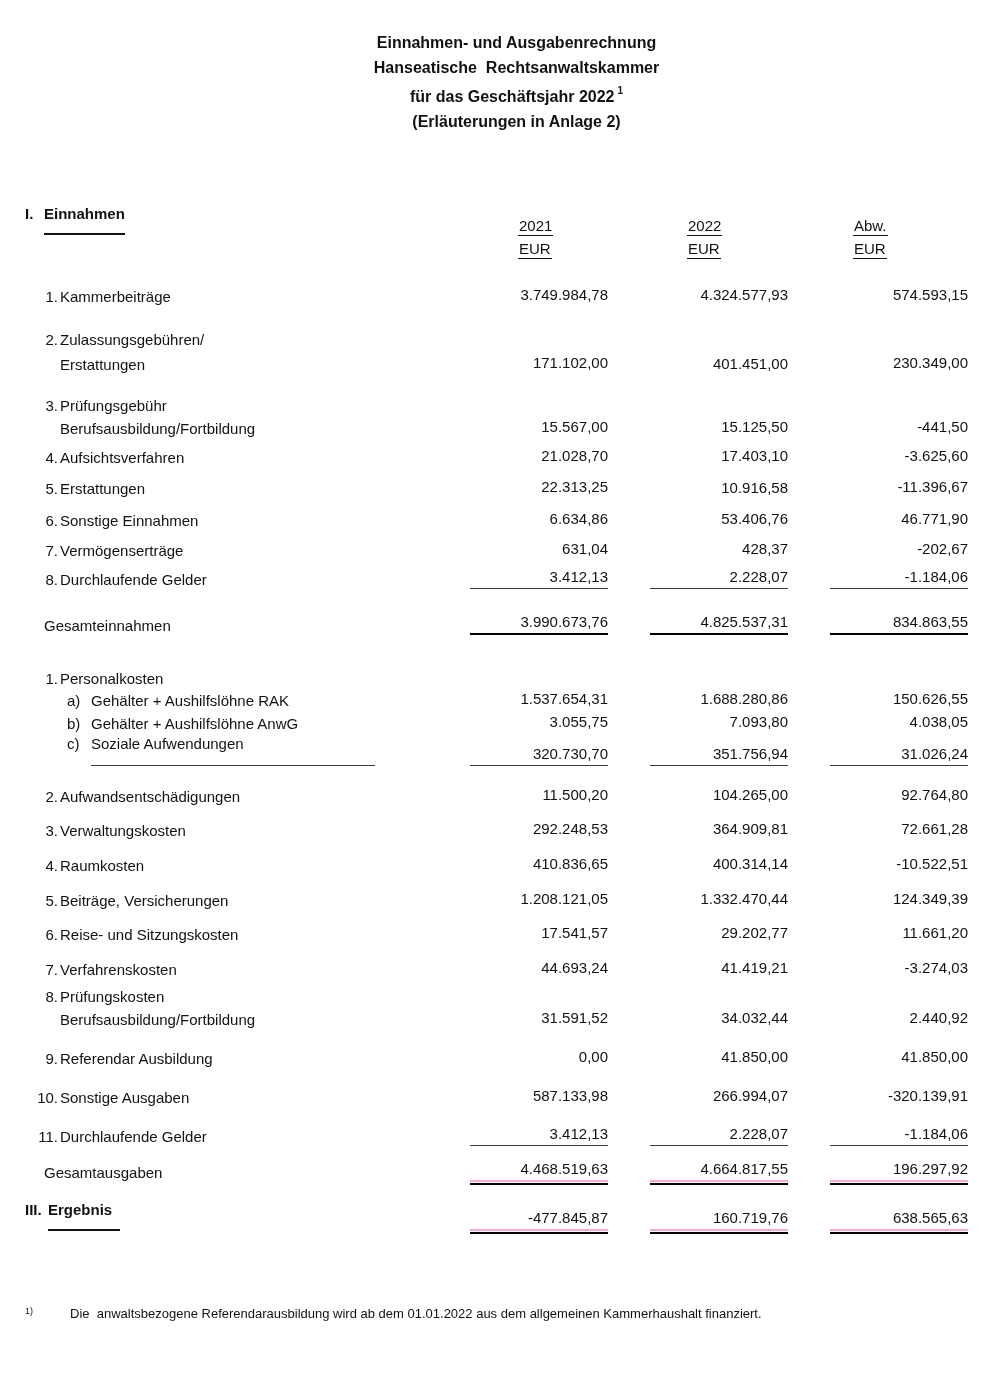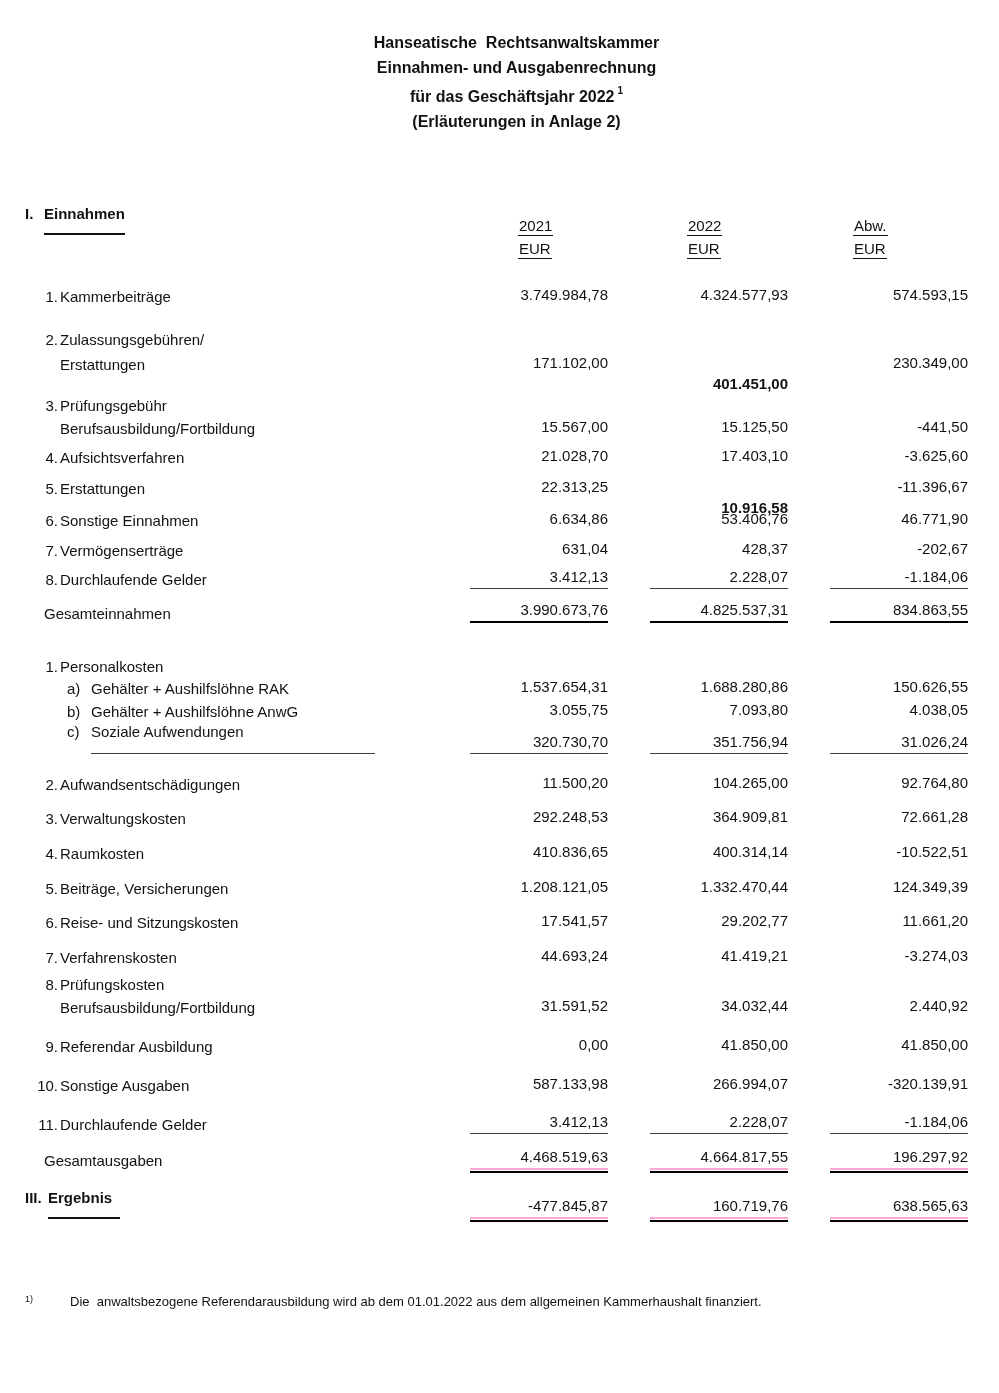--- a/index.html
+++ b/index.html
@@ -30,21 +30,21 @@
   #r-0-1 .lbl2 { margin-top:6px; }
 
   .v { flex:0 0 180px; text-align:right; }
   .v .ul { display:inline-block; min-width:138px; padding-bottom:2px; }
 
   
   .ul-thin  .ul { border-bottom:1px solid #3c3c3c; }
   .ul-total .ul { border-bottom:2px solid #000; }
   .ul-double .ul { border-bottom:2px solid #f9a8d4; position:relative; }
   .ul-double .ul::after { content:""; position:absolute; left:0; right:0; bottom:-5px; height:2px; background:#000; }
-  .v.drop { position:relative; top:21px;font-weight:bold; }
+  .v.drop { position:relative; top:1px; }
 
   
   .sec-numeral { flex:0 0 19px; font-weight:bold; }
   .sec-title { font-weight:bold; border-bottom:2px solid #121212; padding-bottom:10px; }
   .vh { text-align:left; }
   .vh .hul { border-bottom:1px solid #121212; padding:0 1px 1px 1px; }
   .h1 { padding-left:90px; }
   .h2 { padding-left:79px; }
   .h3 { padding-left:65px; }
   .unit-row { margin-top:4px; }
@@ -58,41 +58,41 @@
 
   
   #result-row { margin-top:18px; }
   #result-row .sec-numeral { flex-basis:23px; }
   #result-row .sec-title { padding-right:8px; }
 
   
   #sec-0 { margin-top:70px; }
   #r-0-0 { margin-top:27px; } #r-0-1 { margin-top:24px; } #r-0-2 { margin-top:22px; }
   #r-0-3 { margin-top:8px; }  #r-0-4 { margin-top:10px; } #r-0-5 { margin-top:11px; }
-  #r-0-6 { margin-top:9px; }  #r-0-7 { margin-top:7px; }  #r-0-8 { margin-top:11px; }
+  #r-0-6 { margin-top:9px; }  #r-0-7 { margin-top:7px; }  #r-0-8 { margin-top:23px; }
   #sec-1 { margin-top:34px; }
   #r-1-0 { margin-top:18px; } #r-1-1 { margin-top:1px; }  #r-1-2 { margin-top:2px; }
   #r-1-3 { margin-top:1px; }  #r-1-4 { margin-top:4px; }  #r-1-5 { margin-top:19px; }
   #r-1-6 { margin-top:13px; } #r-1-7 { margin-top:14px; } #r-1-8 { margin-top:14px; }
   #r-1-9 { margin-top:13px; } #r-1-10 { margin-top:14px; } #r-1-11 { margin-top:8px; }
   #r-1-12 { margin-top:18px; } #r-1-13 { margin-top:18px; } #r-1-14 { margin-top:17px; }
   #r-1-15 { margin-top:13px; }
 
   
   .footnote { margin-top:74px; display:flex; font-size:13px; line-height:17px; }
   .fn-ref { flex:0 0 45px; font-size:9px; position:relative; top:-2px; }
 </style>
 </head>
 <body>
 
 <div class="sheet">
 
   <div class="title-block">
+    <div>Einnahmen- und Ausgabenrechnung</div>
     <div>Hanseatische &nbsp;Rechtsanwaltskammer</div>
-    <div>Einnahmen- und Ausgabenrechnung</div>
     <div><span>für das Geschäftsjahr 2022</span><sup>1</sup></div>
     <div>(Erläuterungen in Anlage 2)</div>
   </div>
 
 
   <div class="sec" id="sec-0">
     <div class="row">
       <div class="cell-label">
         <span class="sec-numeral">I.</span>
         <span class="sec-title">Einnahmen</span>

